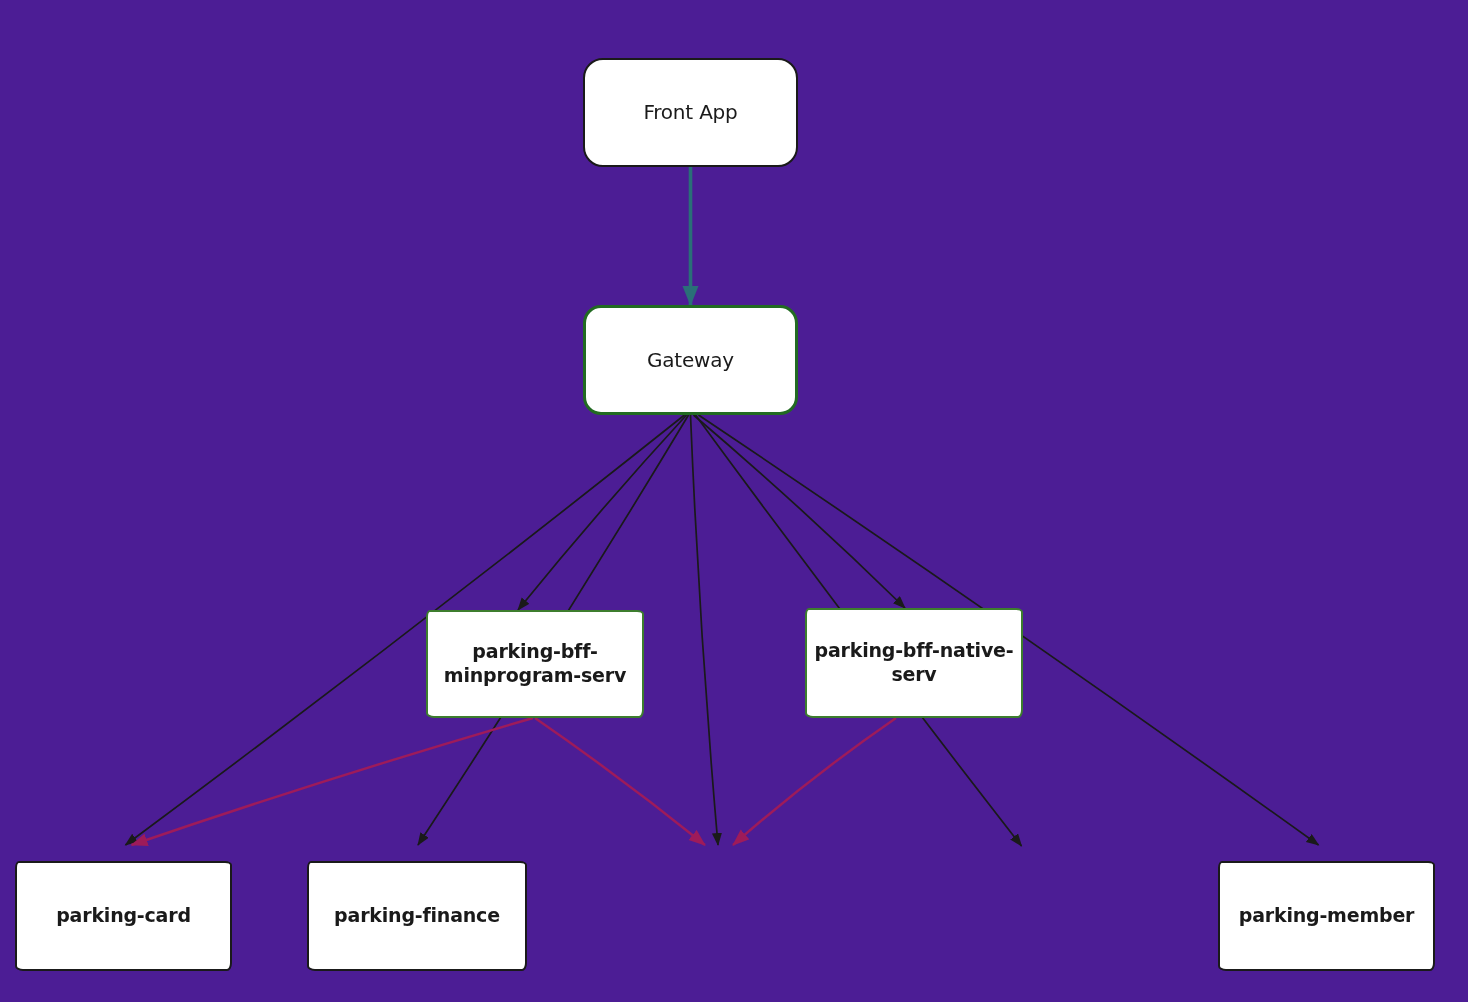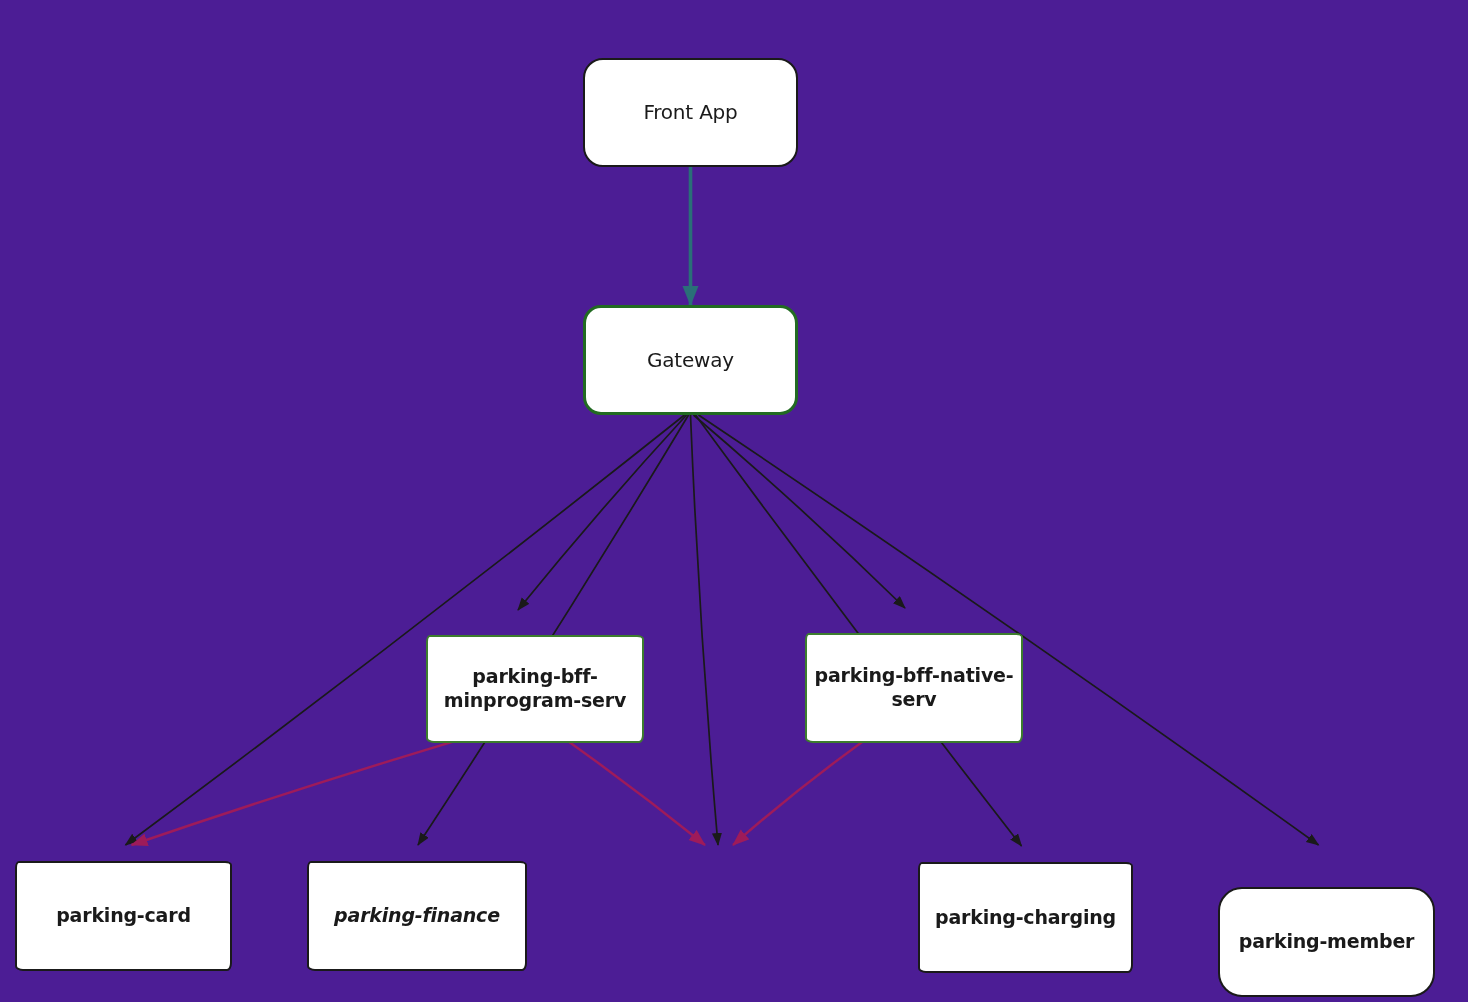--- a/index.html
+++ b/index.html
@@ -48,21 +48,20 @@
     font-size: 20px;
   }
   .node.gateway {
     border-width: 3.6px;
     border-radius: 18px;
     text-align: center;
   }
   .node.bff {
     font-weight: bold;
     border-width: 2px;
-    margin-top: 25px;
   }
   .node.service {
     font-weight: bold;
     margin-top: 16px;
   }
 </style>
 </head>
 <body>
 
 <div class="canvas">
@@ -107,26 +106,23 @@
 
   <div class="node bff" id="n-bff-native" style="left: 805px; top: 608px; width: 218px; height: 110px; border-color: rgb(61, 125, 46); align-items: center;">
     <span class="lbl">parking-bff-native-
 serv</span>
   </div>
 
   <div class="node service" id="n-parking-card" style="left: 15px; top: 845px; width: 217px; height: 110px; border-color: rgb(26, 26, 26);">
     <span class="lbl">parking-card</span>
   </div>
 
-  <div class="node service" id="n-parking-finance" style="left: 307px; top: 845px; width: 220px; height: 110px; border-color: rgb(26, 26, 26); font-style: italic;">
+  <div class="node service" id="n-parking-finance" style="left: 307px; top: 845px; width: 220px; height: 110px; border-color: rgb(26, 26, 26);">
     <span class="lbl">parking-finance</span>
   </div>
 
 
-  <div class="node service" id="n-parking-charging" style="left: 918px; top: 846px; width: 215px; height: 111px; border-color: rgb(26, 26, 26);">
-    <span class="lbl">parking-charging</span>
-  </div>
 
-  <div class="node service" id="n-parking-member" style="left: 1218px; top: 871px; width: 217px; height: 110px; border-color: rgb(26, 26, 26); border-radius: 24px;">
+  <div class="node service" id="n-parking-member" style="left: 1218px; top: 845px; width: 217px; height: 110px; border-color: rgb(26, 26, 26);">
     <span class="lbl">parking-member</span>
   </div>
 
 </div>
 
 </body></html>

